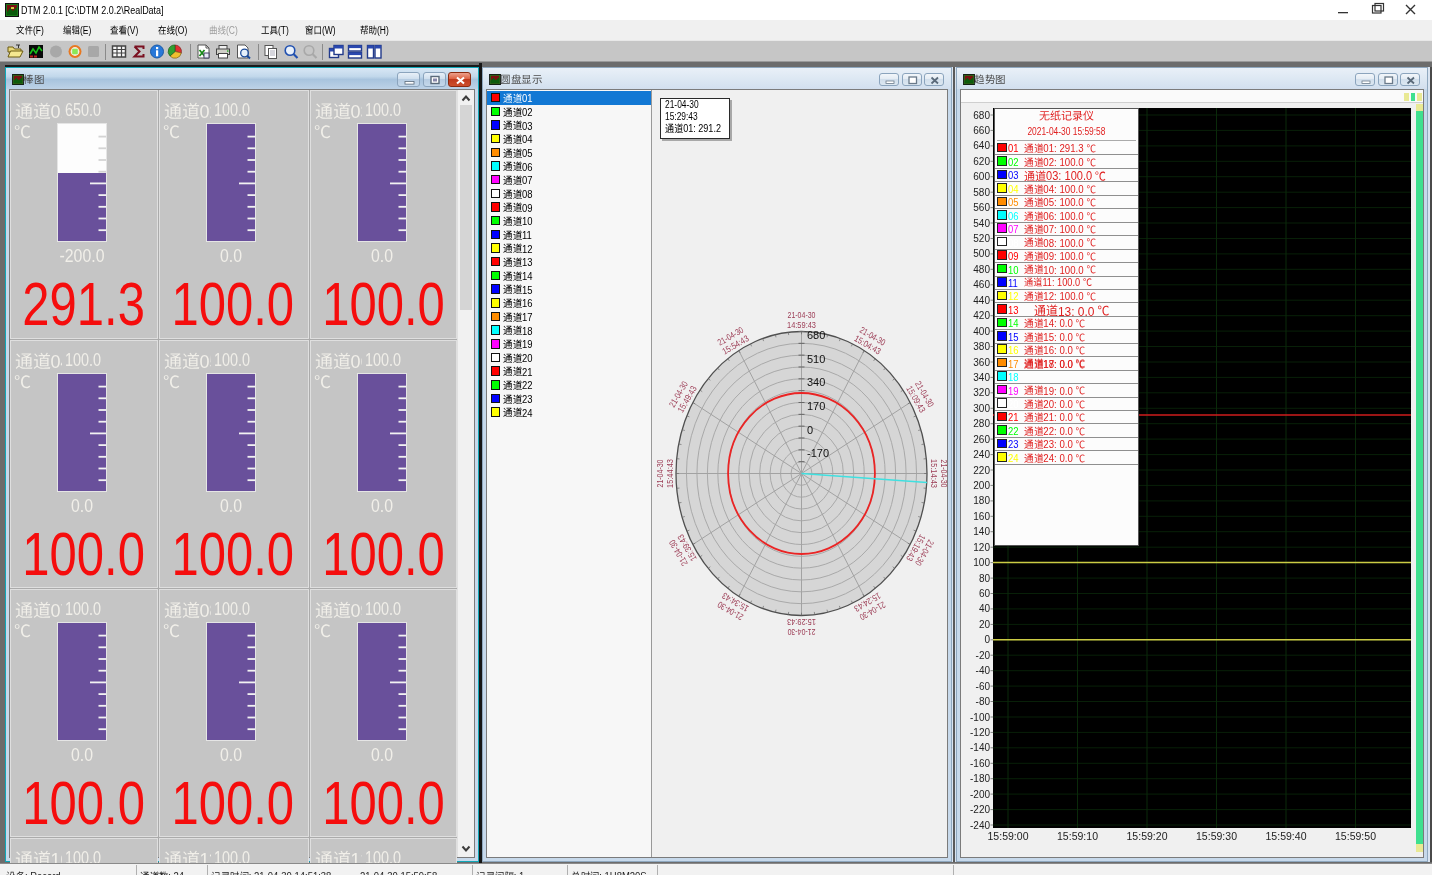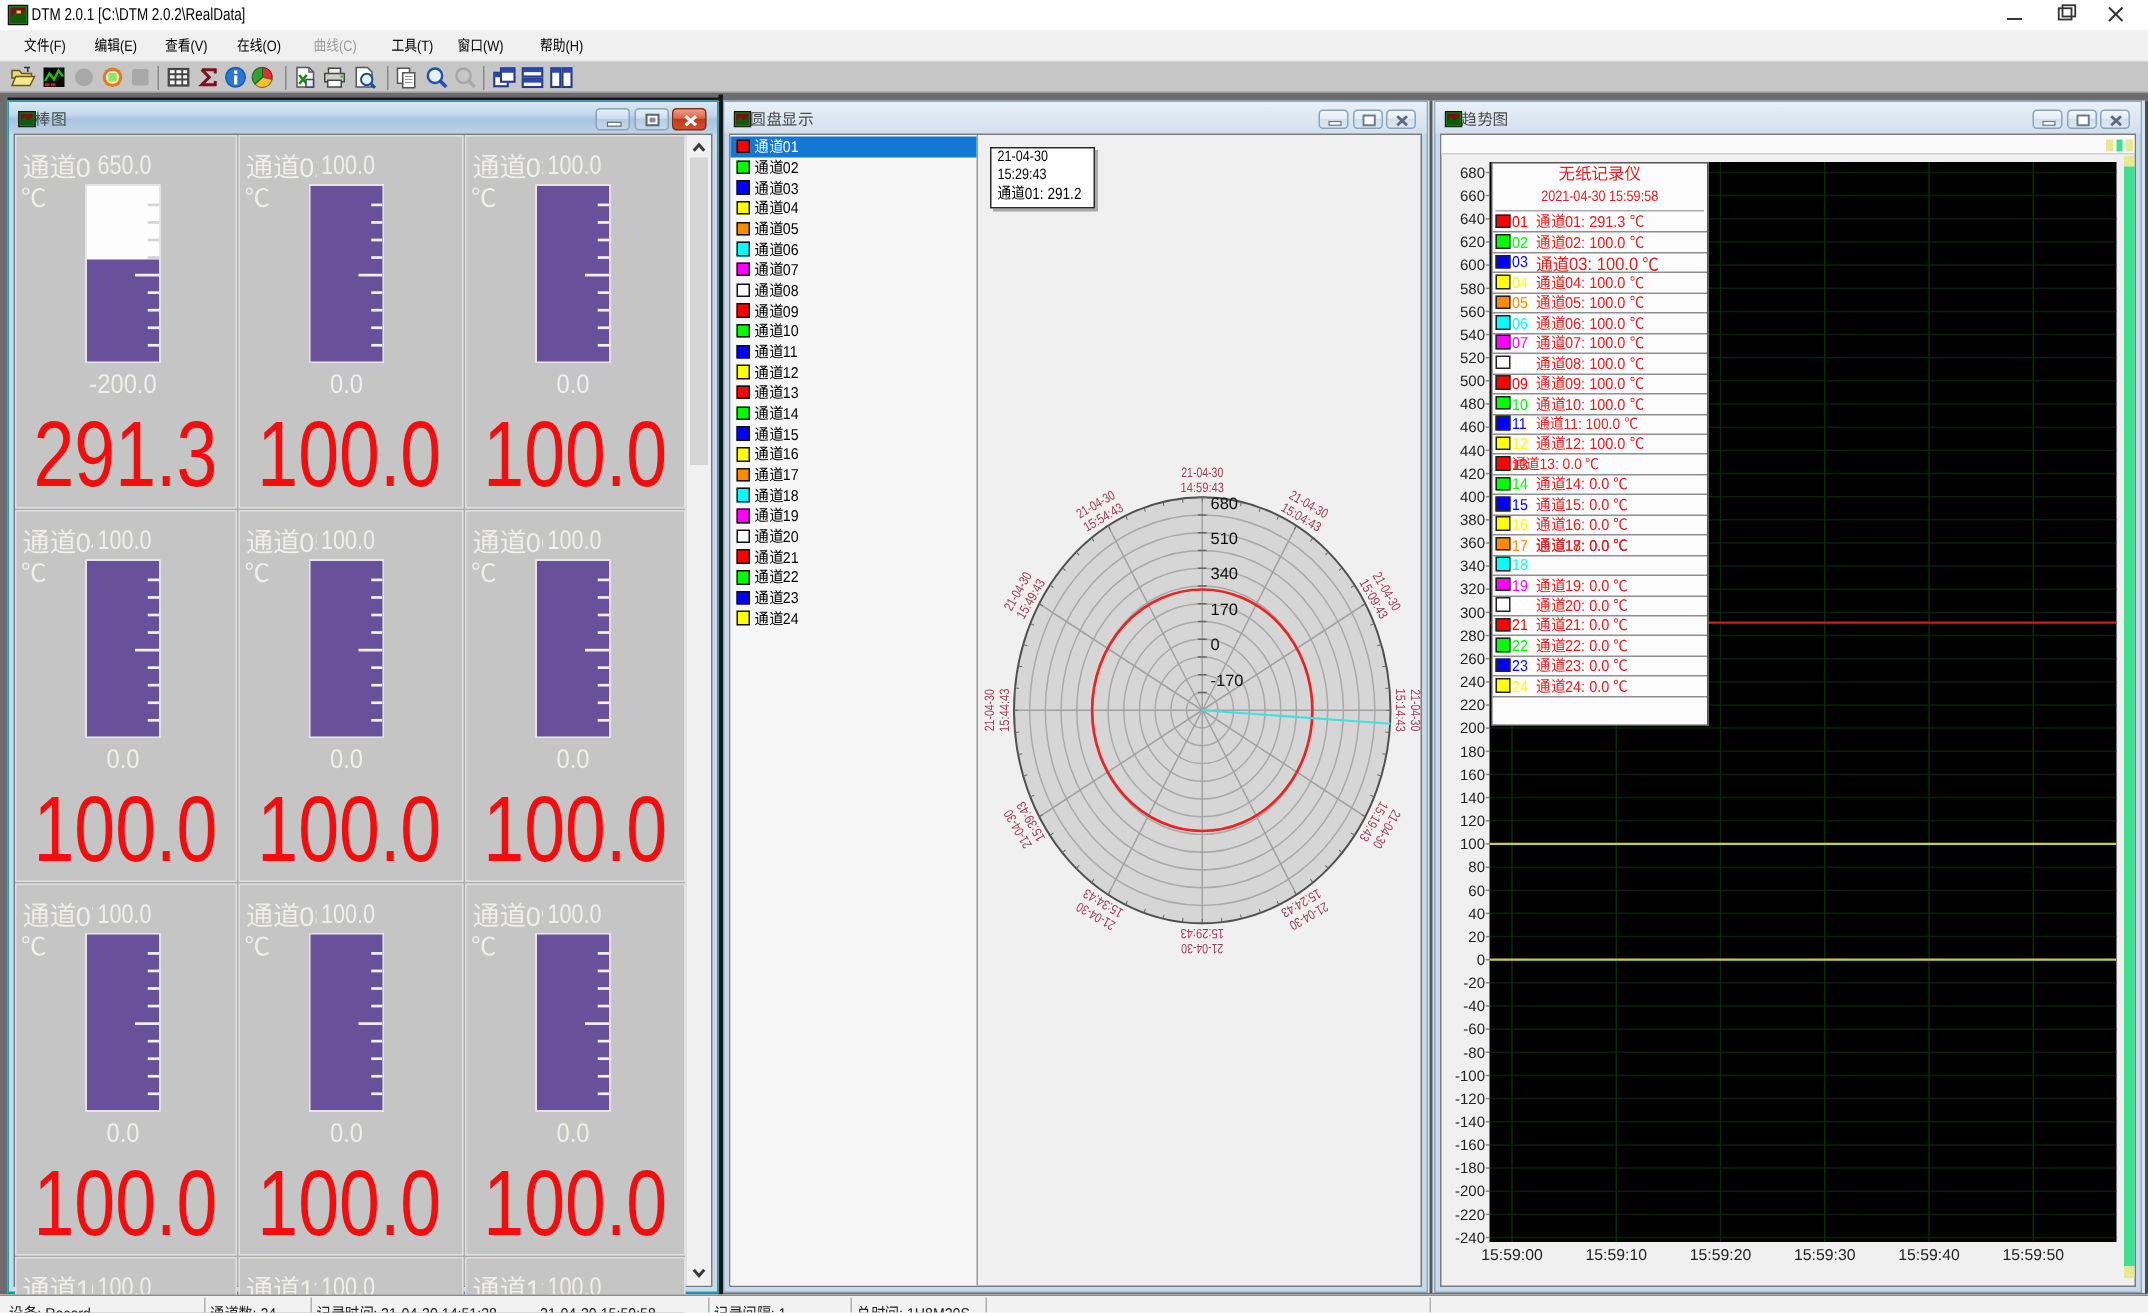--- a/index.html
+++ b/index.html
@@ -1146,21 +1146,21 @@
         <rect x="29.5" y="716.5" width="2.5" height="1" fill="#888"></rect>
       </svg>
       <svg class="ab" style="left:0px;top:740px" width="462" height="14" font-size="10.5" fill="#222" text-anchor="middle">
         <text x="47.0" y="10" textLength="41" lengthAdjust="spacingAndGlyphs">15:59:00</text>
         <text x="116.5" y="10" textLength="41" lengthAdjust="spacingAndGlyphs">15:59:10</text>
         <text x="186.0" y="10" textLength="41" lengthAdjust="spacingAndGlyphs">15:59:20</text>
         <text x="255.5" y="10" textLength="41" lengthAdjust="spacingAndGlyphs">15:59:30</text>
         <text x="325.0" y="10" textLength="41" lengthAdjust="spacingAndGlyphs">15:59:40</text>
         <text x="394.5" y="10" textLength="41" lengthAdjust="spacingAndGlyphs">15:59:50</text>
       </svg>
-      <div class="ab" style="left:33px;top:18px;width:145px;height:376px;background:#fcfcfc;border:1px solid #555">
+      <div class="ab" style="left:33px;top:18px;width:145px;height:438px;background:#fcfcfc;border:1px solid #555">
         <div class="ab" style="left:0;top:1px;width:143px;text-align:center;font-size:11px;color:#e02020"><svg class="cj">
             <use href="#u65e0"></use>
           </svg><svg class="cj">
             <use href="#u7eb8"></use>
           </svg><svg class="cj">
             <use href="#u8bb0"></use>
           </svg><svg class="cj">
             <use href="#u5f55"></use>
           </svg><svg class="cj">
             <use href="#u4eea"></use>
@@ -1282,21 +1282,21 @@
         <div class="ab" style="left:28.5px;top:181.3px;font-size:10.5px;color:#e02020;white-space:nowrap"><span style="display:inline-block;transform:scaleX(0.92);transform-origin:0 50%"><svg class="cj">
               <use href="#u901a"></use>
             </svg><svg class="cj">
               <use href="#u9053"></use>
             </svg>12: 100.0 <svg class="cj">
               <use href="#u2103"></use>
             </svg></span></div>
         <div class="ab" style="left:0px;top:193.3px;width:143px;height:1px;background:#8f8f8f"></div>
         <div class="ab" style="left:2px;top:195.1px;width:9.5px;height:9.5px;background:#ff0000;border:1.4px solid #222"></div>
         <div class="ab" style="left:13px;top:194.8px;font-size:10.5px;color:#ff0000"><span style="display:inline-block;transform:scaleX(0.9);transform-origin:0 50%">13</span></div>
-        <div class="ab" style="left:13px;top:194.8px;font-size:10px;color:#e02020;white-space:nowrap"><span style="display:inline-block;transform:scaleX(0.92);transform-origin:0 50%"><svg class="cj">
+        <div class="ab" style="left:39px;top:194.8px;font-size:13px;color:#e02020;white-space:nowrap"><span style="display:inline-block;transform:scaleX(0.92);transform-origin:0 50%"><svg class="cj">
               <use href="#u901a"></use>
             </svg><svg class="cj">
               <use href="#u9053"></use>
             </svg>13: 0.0 <svg class="cj">
               <use href="#u2103"></use>
             </svg></span></div>
         <div class="ab" style="left:0px;top:206.8px;width:143px;height:1px;background:#8f8f8f"></div>
         <div class="ab" style="left:2px;top:208.5px;width:9.5px;height:9.5px;background:#00ff00;border:1.4px solid #222"></div>
         <div class="ab" style="left:13px;top:208.2px;font-size:10.5px;color:#00ff00"><span style="display:inline-block;transform:scaleX(0.9);transform-origin:0 50%">14</span></div>
         <div class="ab" style="left:28.5px;top:208.2px;font-size:10.5px;color:#e02020;white-space:nowrap"><span style="display:inline-block;transform:scaleX(0.92);transform-origin:0 50%"><svg class="cj">

